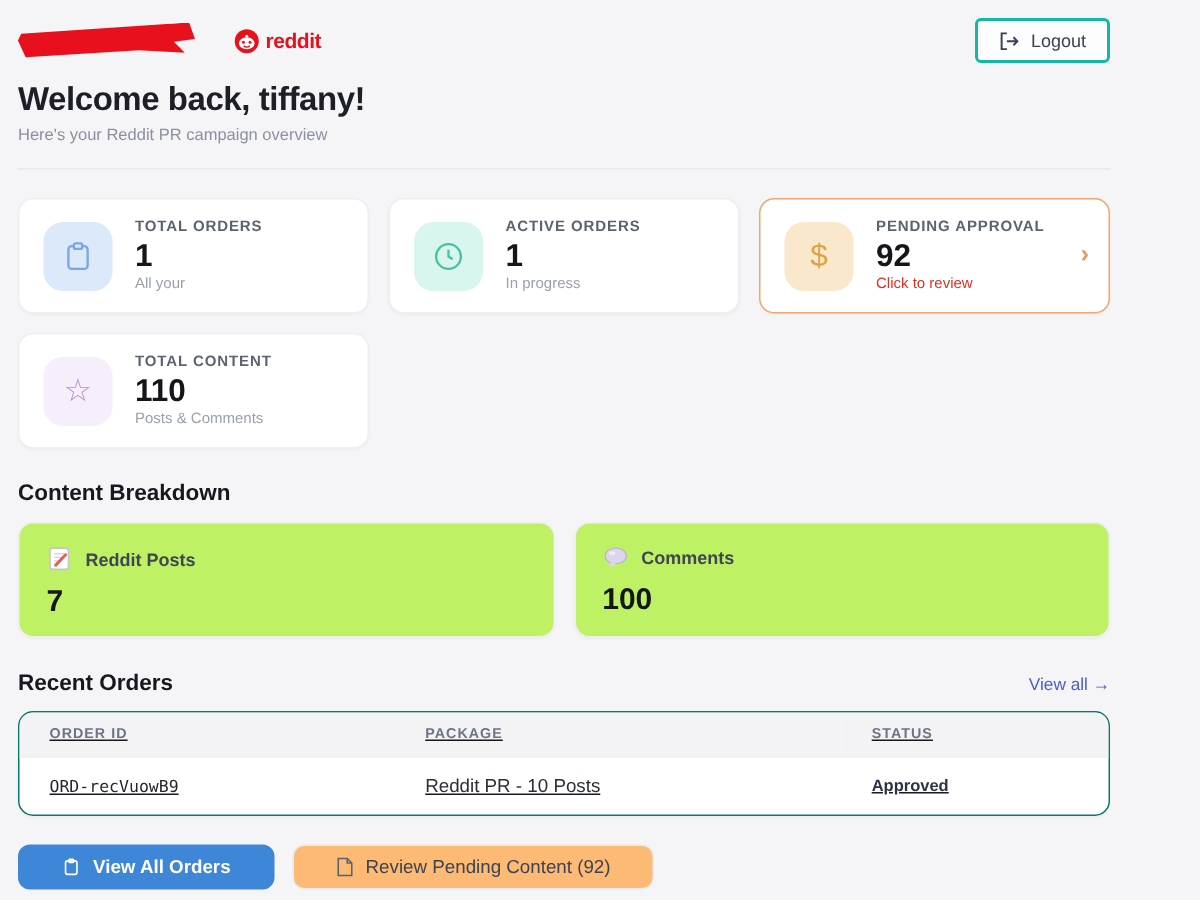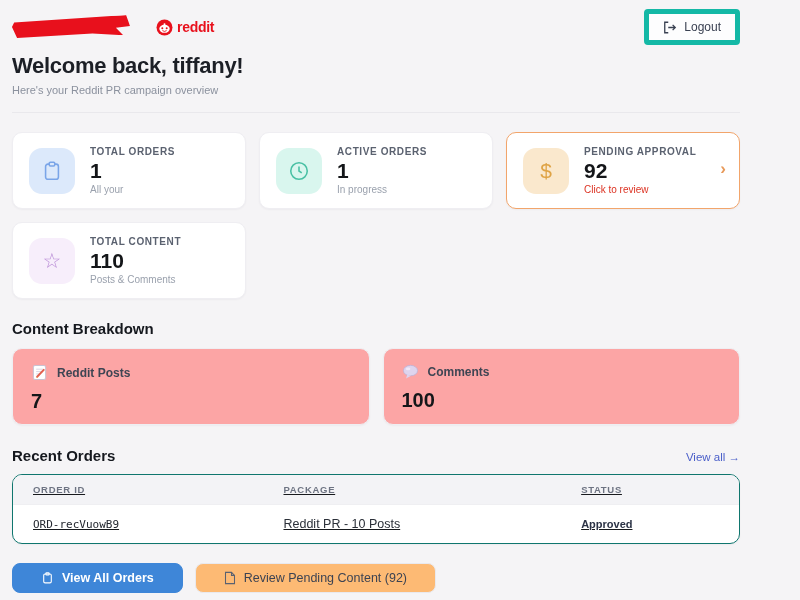--- a/index.html
+++ b/index.html
@@ -17,21 +17,21 @@
   .brand-group { display: flex; align-items: center; gap: 26px; }
   .redacted-logo {
     width: 118px; height: 20px; background: #e8101c;
     transform: rotate(-2deg);
     clip-path: polygon(2% 18%, 97% 0%, 100% 55%, 88% 62%, 94% 100%, 68% 86%, 4% 96%, 0% 40%);
   }
   .reddit-logo { display: flex; align-items: center; gap: 4px; }
   .reddit-word { color: #e8101c; font-weight: 700; font-size: 14px; letter-spacing: -0.3px; }
   .logout-btn {
     display: flex; align-items: center; gap: 7px;
-    background: #fdfdfe; border: 5px solid #14b8a6; border-radius: 4px;
+    background: #fdfdfe; border: 2px solid #14b8a6; border-radius: 4px;
     padding: 6px 14px; font-size: 12px; color: #3a4152; cursor: pointer;
     font-family: "Liberation Sans", sans-serif;
   }
 
   
   .welcome-title { font-size: 22px; font-weight: 700; color: #1c1f26; margin-top: 9px; letter-spacing: -0.3px; }
   .welcome-sub { font-size: 11px; color: #8b919e; margin-top: 5px; }
   .divider { border: none; border-top: 1px solid #e9e8ec; margin: 16px 0 19px; }
 
   
@@ -60,21 +60,21 @@
   .chevron { position: absolute; right: 13px; top: 50%; transform: translateY(-58%);
              color: #e89a5a; font-size: 17px; font-weight: 700; }
 
   
   .section-heading { font-size: 15px; font-weight: 700; color: #15181e; }
   .breakdown-heading { margin: 21px 0 11px; }
 
   
   .breakdown-grid { display: grid; grid-template-columns: 1fr 1fr; gap: 13px; }
   .bd-card {
-    background: #fca5a5; border: 1px solid #efeef2; border-radius: 10px;
+    background: #bef264; border: 1px solid #efeef2; border-radius: 10px;
     box-shadow: 0 1px 2px rgba(25,28,40,0.04);
     height: 77px; padding: 15px 18px;
   }
   .bd-top { display: flex; align-items: center; gap: 9px; }
   .bd-label { font-size: 12px; font-weight: 700; color: #3f4553; }
   .bd-value { font-size: 20px; font-weight: 700; color: #141619; margin-top: 9px; }
 
   
   .orders-header { display: flex; justify-content: space-between; align-items: baseline; margin: 22px 0 10px; }
   .view-all { font-size: 11.5px; color: #4a5ec9; text-decoration: none; cursor: pointer; }

